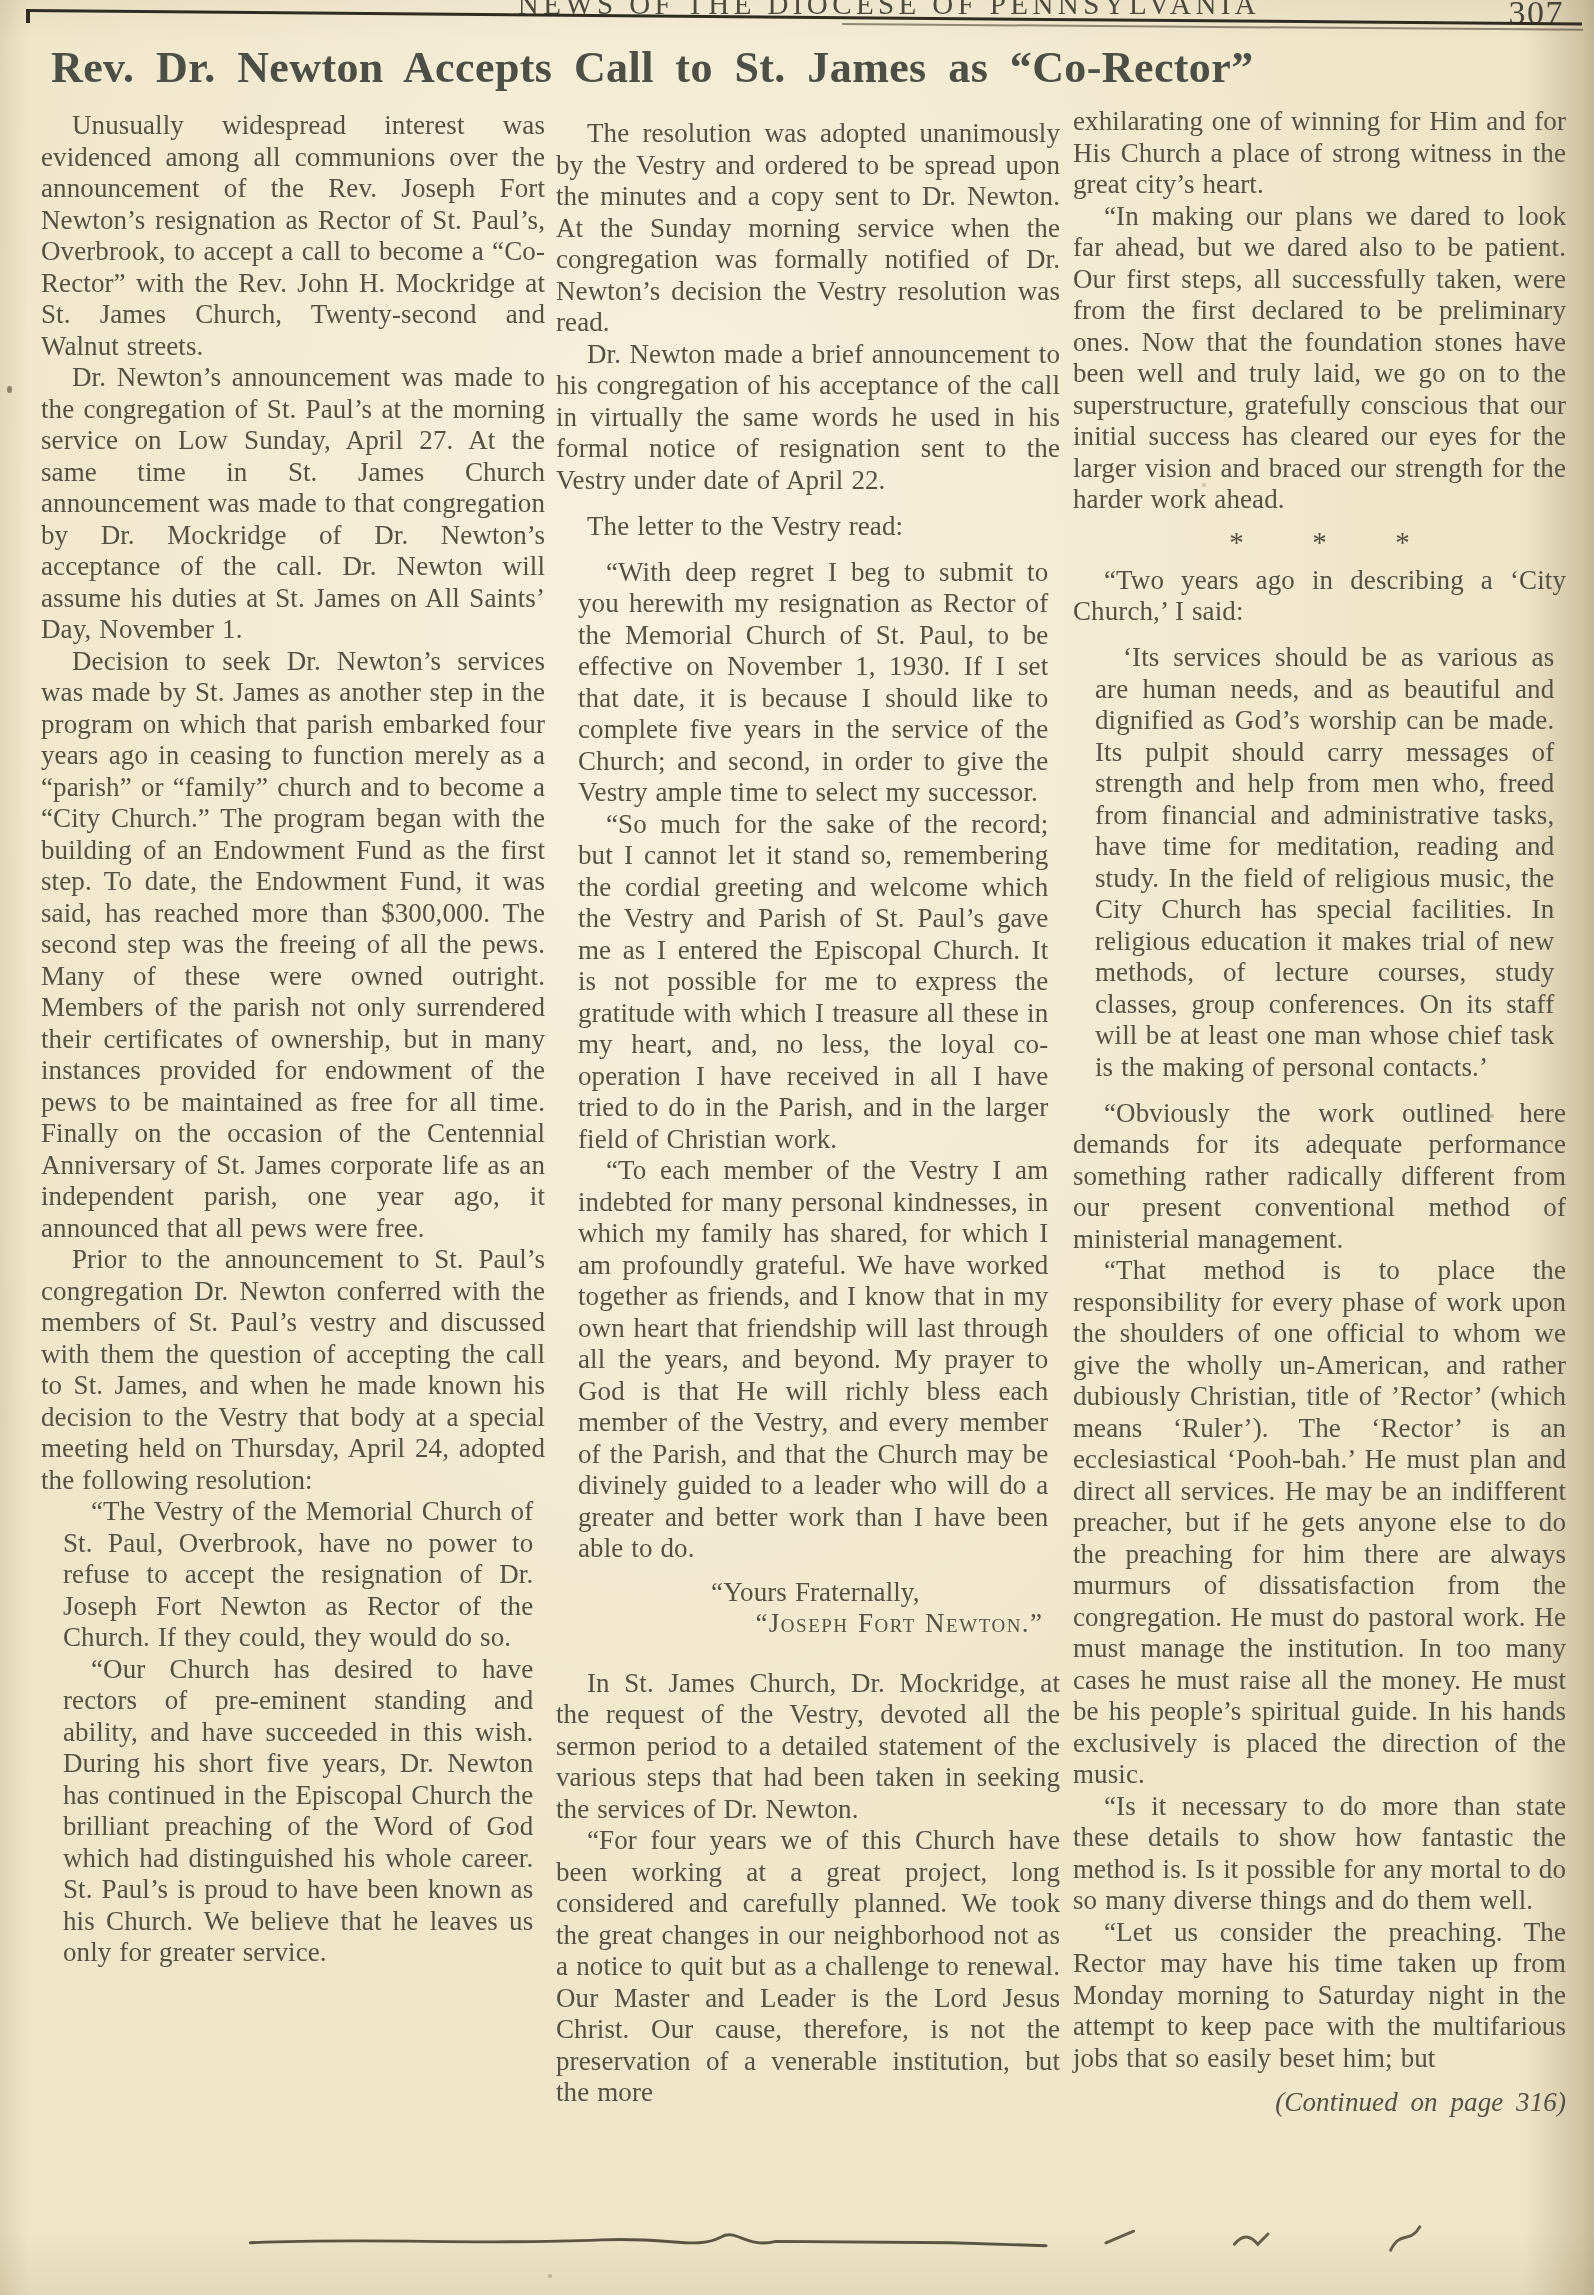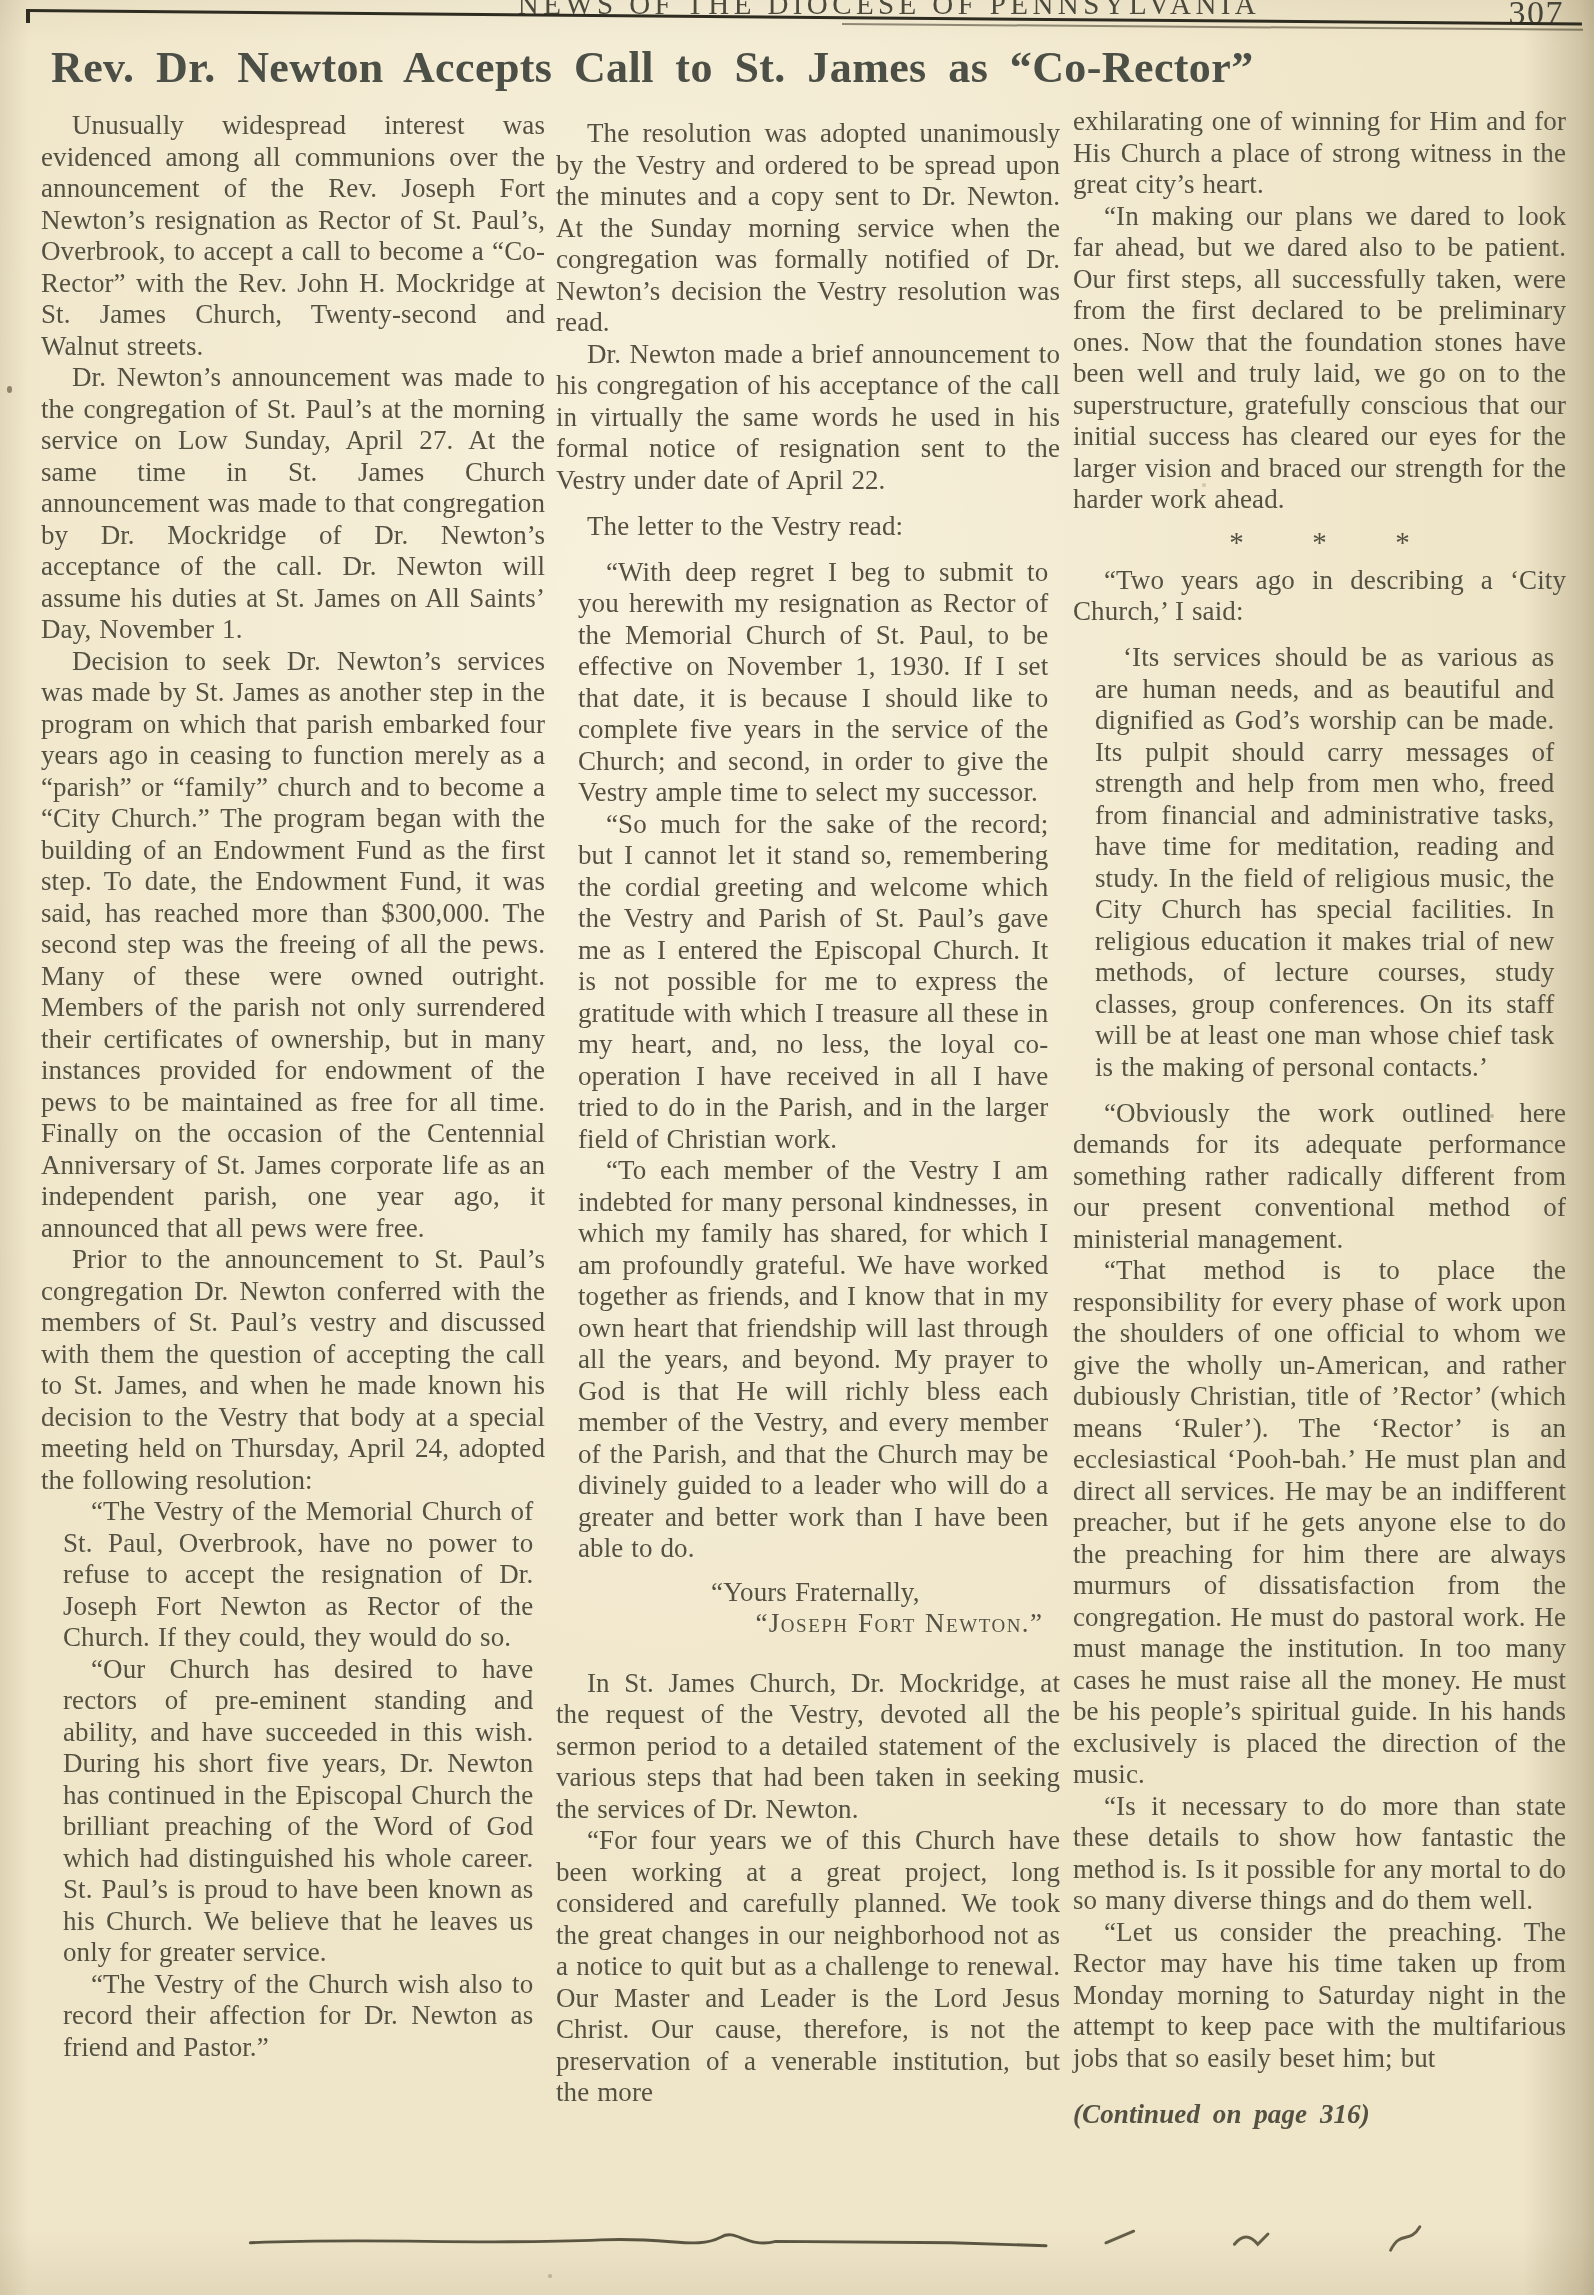--- a/index.html
+++ b/index.html
@@ -53,22 +53,22 @@
   p.p{margin:0; text-indent:31px;}
   p.noind{text-indent:0;}
   p.quote{margin-left:22px; margin-right:11.7px; text-indent:28px;}
   p.gap{margin-top:14.6px;}
   p.gaplg{margin-top:28px;}
   p.sig1{text-indent:0; text-align:center; padding-left:14.6px; margin-top:12px;}
   p.sig2{text-indent:0; text-align:center; padding-left:183px;
          font-variant:small-caps; letter-spacing:1.5px;}
   p.stars{text-indent:0; text-align:center; word-spacing:61px;
           margin-top:11.7px; margin-bottom:5.9px; font-size:29px;}
-  p.continued{text-indent:0; text-align:left; font-style:italic;
-              margin-top:25px; word-spacing:5.9px;font-weight:bold;}
+  p.continued{text-indent:0; text-align:right; font-style:italic;
+              margin-top:13px; word-spacing:5.9px;}
   .scribble{position:absolute; left:0; top:2218px;}
   .speck{position:absolute; border-radius:50%; background:rgba(72,62,38,0.55);}
   .speck.s1{left:7.3px;  top:386px;  width:5.1px; height:6.6px;}
   .speck.s2{left:1490px;top:1114px; width:4.4px; height:4.4px; opacity:.5;}
   .speck.s3{left:548px; top:2274px; width:3.7px; height:3.7px; opacity:.45;}
   .speck.s4{left:1202px;top:483px;  width:3.7px; height:3.7px; opacity:.35;}
 </style>
 </head>
 <body>
 
@@ -83,21 +83,20 @@
 
   <h1 class="title" style="margin:0;">Rev. Dr. Newton Accepts Call to St. James as “Co-Rector”</h1>
 
   <div class="col col-1">
       <p class="p ">Unusually widespread interest was evidenced among all communions over the announcement of the Rev. Joseph Fort Newton’s resignation as Rector of St. Paul’s, Overbrook, to accept a call to become a “Co-Rector” with the Rev. John H. Mockridge at St. James Church, Twenty-second and Walnut streets.</p>
       <p class="p ">Dr. Newton’s announcement was made to the congregation of St. Paul’s at the morning service on Low Sunday, April 27.  At the same time in St. James Church announcement was made to that congregation by Dr. Mockridge of Dr. Newton’s acceptance of the call.  Dr. Newton will assume his duties at St. James on All Saints’ Day, November 1.</p>
       <p class="p ">Decision to seek Dr. Newton’s services was made by St. James as another step in the program on which that parish embarked four years ago in ceasing to function merely as a “parish” or “family” church and to become a “City Church.”  The program began with the building of an Endowment Fund as the first step.  To date, the Endowment Fund, it was said, has reached more than $300,000.  The second step was the freeing of all the pews.  Many of these were owned outright.  Members of the parish not only surrendered their certificates of ownership, but in many instances provided for endowment of the pews to be maintained as free for all time.  Finally on the occasion of the Centennial Anniversary of St. James corporate life as an independent parish, one year ago, it announced that all pews were free.</p>
       <p class="p ">Prior to the announcement to St. Paul’s congregation Dr. Newton conferred with the members of St. Paul’s vestry and discussed with them the question of accepting the call to St. James, and when he made known his decision to the Vestry that body at a special meeting held on Thursday, April 24, adopted the following resolution:</p>
       <p class="p quote">“The Vestry of the Memorial Church of St. Paul, Overbrook, have no power to refuse to accept the resignation of Dr. Joseph Fort Newton as Rector of the Church.  If they could, they would do so.</p>
       <p class="p quote">“Our Church has desired to have rectors of pre-eminent standing and ability, and have succeeded in this wish.  During his short five years, Dr. Newton has continued in the Episcopal Church the brilliant preaching of the Word of God which had distinguished his whole career.  St. Paul’s is proud to have been known as his Church.  We believe that he leaves us only for greater service.</p>
-      <p class="p quote">“The Vestry of the Church wish also to record their affection for Dr. Newton as friend and Pastor.”</p>
     </div>
   <div class="col col-2">
       <p class="p ">The resolution was adopted unanimously by the Vestry and ordered to be spread upon the minutes and a copy sent to Dr. Newton.  At the Sunday morning service when the congregation was formally notified of Dr. Newton’s decision the Vestry resolution was read.</p>
       <p class="p ">Dr. Newton made a brief announcement to his congregation of his acceptance of the call in virtually the same words he used in his formal notice of resignation sent to the Vestry under date of April 22.</p>
       <p class="p  gap">The letter to the Vestry read:</p>
       <p class="p quote gap">“With deep regret I beg to submit to you herewith my resignation as Rector of the Memorial Church of St. Paul, to be effective on November 1, 1930.  If I set that date, it is because I should like to complete five years in the service of the Church; and second, in order to give the Vestry ample time to select my successor.</p>
       <p class="p quote">“So much for the sake of the record; but I cannot let it stand so, remembering the cordial greeting and welcome which the Vestry and Parish of St. Paul’s gave me as I entered the Episcopal Church.  It is not possible for me to express the gratitude with which I treasure all these in my heart, and, no less, the loyal co-operation I have received in all I have tried to do in the Parish, and in the larger field of Christian work.</p>
       <p class="p quote">“To each member of the Vestry I am indebted for many personal kindnesses, in which my family has shared, for which I am profoundly grateful.  We have worked together as friends, and I know that in my own heart that friendship will last through all the years, and beyond.  My prayer to God is that He will richly bless each member of the Vestry, and every member of the Parish, and that the Church may be divinely guided to a leader who will do a greater and better work than I have been able to do.</p>
       <p class="p sig1">“Yours Fraternally,</p>
       <p class="p sig2">“Joseph Fort Newton.”</p>

